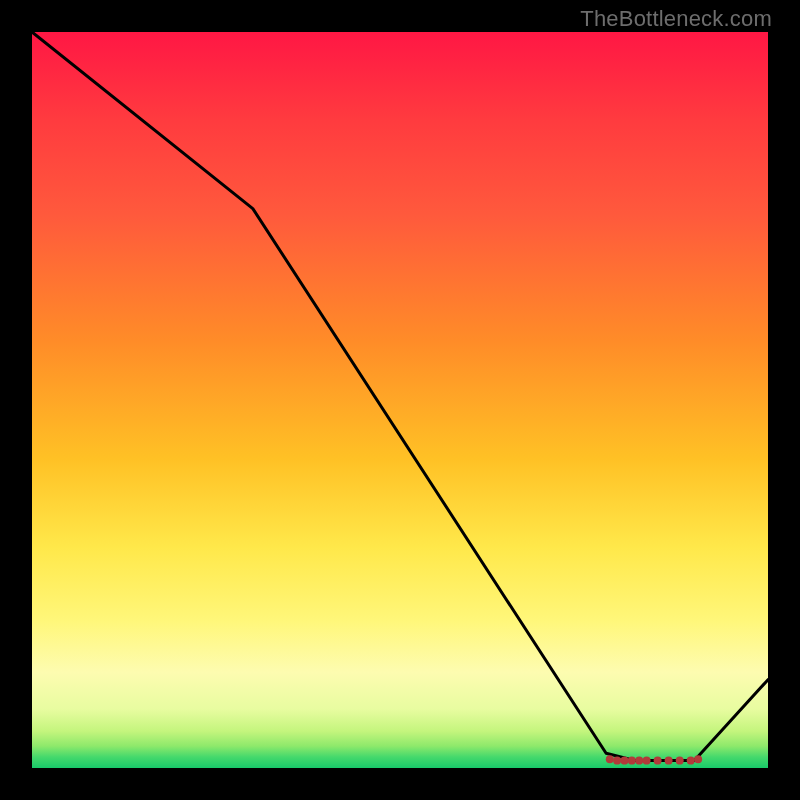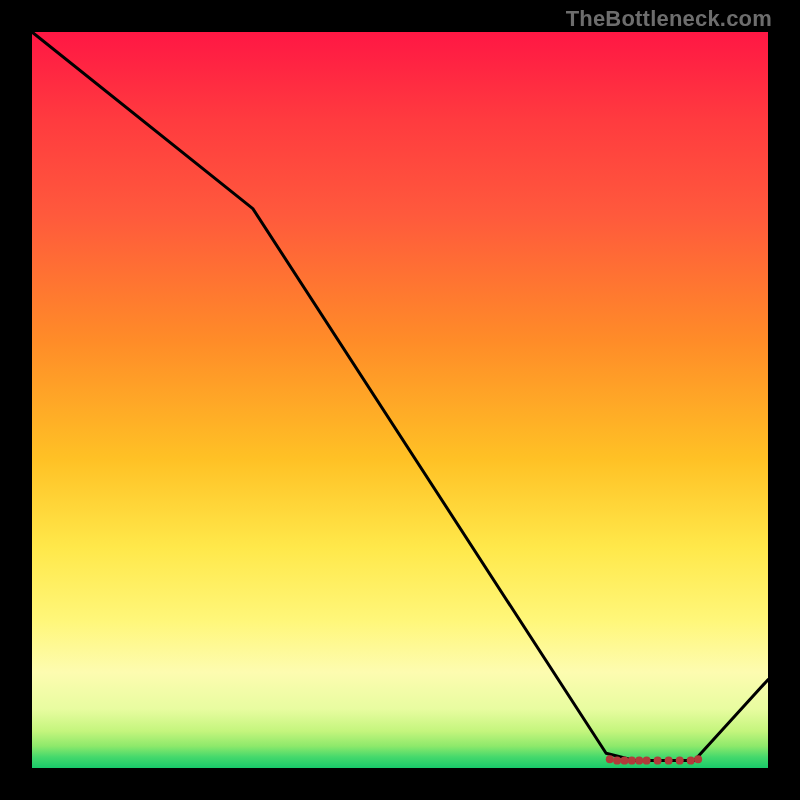--- a/index.html
+++ b/index.html
@@ -40,21 +40,21 @@
       #45d96c 98.5%,
       #19c96a 100%
     );
   }
   .watermark {
     position: absolute;
     top: 6px;
     right: 28px;
     color: #6d6d6d;
     font-size: 22px;
-    font-weight: 700;
+    font-weight: 400;
     letter-spacing: 0.2px;
     z-index: 10;
   }
   svg.overlay {
     position: absolute;
     left: 32px;
     top: 32px;
     width: 736px;
     height: 736px;
     z-index: 5;

